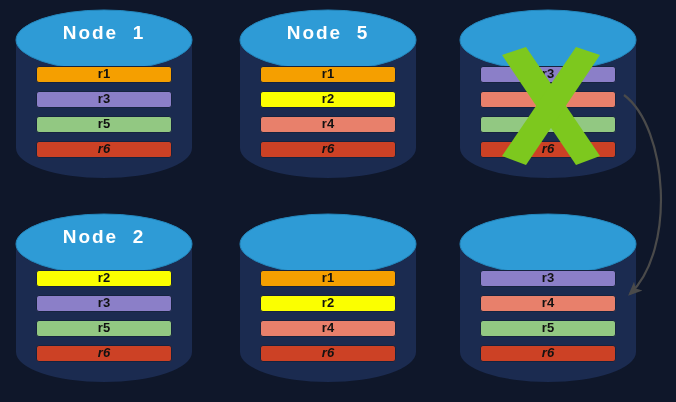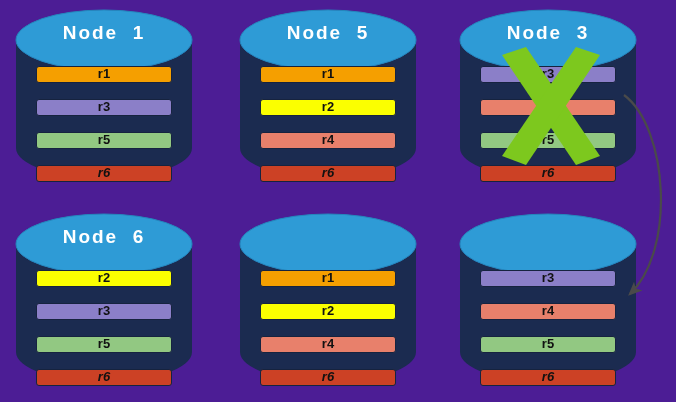--- a/index.html
+++ b/index.html
@@ -11,21 +11,21 @@
   body {
     width: 676px;
     height: 402px;
     font-family: "Liberation Sans", sans-serif;
     overflow: hidden;
   }
   #stage {
     position: relative;
     width: 676px;
     height: 402px;
-    background: #4c1d95;
+    background: #0f172a;
   }
 
   
   .node {
     position: absolute;
     width: 180px;
     height: 178px;
   }
   .cyl-svg {
     position: absolute;
@@ -50,21 +50,21 @@
     pointer-events: none;
   }
   .bars {
     position: absolute;
     left: 22px;
     top: 58px;
     width: 136px;
   }
   .bar {
     height: 17px;
-    margin-bottom: 16px;
+    margin-bottom: 8px;
     border-radius: 3px;
     border: 1.5px solid #16233f;
     box-sizing: border-box;
     text-align: center;
     line-height: 14px;
     font-size: 13px;
     font-weight: bold;
     color: #111111;
     font-family: "Liberation Sans", sans-serif;
   }
@@ -122,40 +122,39 @@
           <div class="bar" style="background: rgb(251, 255, 0); border-color: rgb(22, 35, 63); color: rgb(17, 17, 17);">r2</div>
           <div class="bar" style="background: rgb(232, 128, 107); border-color: rgb(22, 35, 63); color: rgb(17, 17, 17);">r4</div>
           <div class="bar" style="background: rgb(204, 65, 37); border-color: rgb(22, 35, 63); color: rgb(17, 17, 17);">r6</div>
         </div>
       </div>
       <div class="node" style="left: 458px; top: 8px;">
         <svg class="cyl-svg" viewBox="0 0 180 178">
           <path d="M 2,32 L 2,140 A 88,30 0 0 0 178,140 L 178,32 A 88,30 0 0 1 2,32 Z" fill="#1b2b50"></path>
           <ellipse cx="90" cy="32" rx="88" ry="30" fill="#2e9bd6" stroke="#2487bd" stroke-width="1"></ellipse>
         </svg>
-        <div class="node-title">Node  3</div>
         <div class="bars">
           <div class="bar" style="background: rgb(139, 127, 200); border-color: rgb(22, 35, 63); color: rgb(17, 17, 17);">r3</div>
           <div class="bar" style="background: rgb(232, 128, 107); border-color: rgb(22, 35, 63); color: rgb(17, 17, 17);">r4</div>
           <div class="bar" style="background: rgb(146, 200, 130); border-color: rgb(22, 35, 63); color: rgb(17, 17, 17);">r5</div>
           <div class="bar" style="background: rgb(204, 65, 37); border-color: rgb(22, 35, 63); color: rgb(17, 17, 17);">r6</div>
         </div>
         <svg class="fail-x" viewBox="0 0 180 178">
           <g fill="#7dc81e">
             <polygon points="44,47 68,39 142,148 118,157"></polygon>
             <polygon points="142,47 118,39 44,148 68,157"></polygon>
           </g>
         </svg>
       </div>
       <div class="node" style="left: 14px; top: 212px;">
         <svg class="cyl-svg" viewBox="0 0 180 178">
           <path d="M 2,32 L 2,140 A 88,30 0 0 0 178,140 L 178,32 A 88,30 0 0 1 2,32 Z" fill="#1b2b50"></path>
           <ellipse cx="90" cy="32" rx="88" ry="30" fill="#2e9bd6" stroke="#2487bd" stroke-width="1"></ellipse>
         </svg>
-        <div class="node-title">Node  6</div>
+        <div class="node-title">Node  2</div>
         <div class="bars">
           <div class="bar" style="background: rgb(251, 255, 0); border-color: rgb(22, 35, 63); color: rgb(17, 17, 17);">r2</div>
           <div class="bar" style="background: rgb(139, 127, 200); border-color: rgb(22, 35, 63); color: rgb(17, 17, 17);">r3</div>
           <div class="bar" style="background: rgb(146, 200, 130); border-color: rgb(22, 35, 63); color: rgb(17, 17, 17);">r5</div>
           <div class="bar" style="background: rgb(204, 65, 37); border-color: rgb(22, 35, 63); color: rgb(17, 17, 17);">r6</div>
         </div>
       </div>
       <div class="node" style="left: 238px; top: 212px;">
         <svg class="cyl-svg" viewBox="0 0 180 178">
           <path d="M 2,32 L 2,140 A 88,30 0 0 0 178,140 L 178,32 A 88,30 0 0 1 2,32 Z" fill="#1b2b50"></path>

